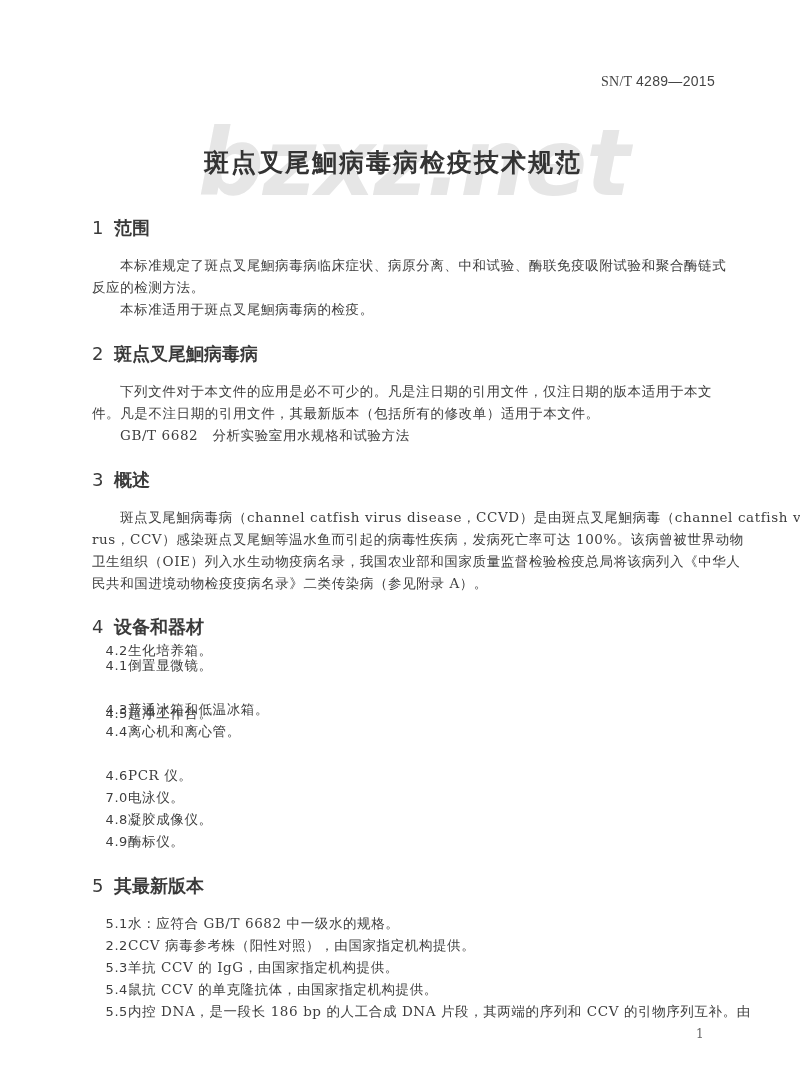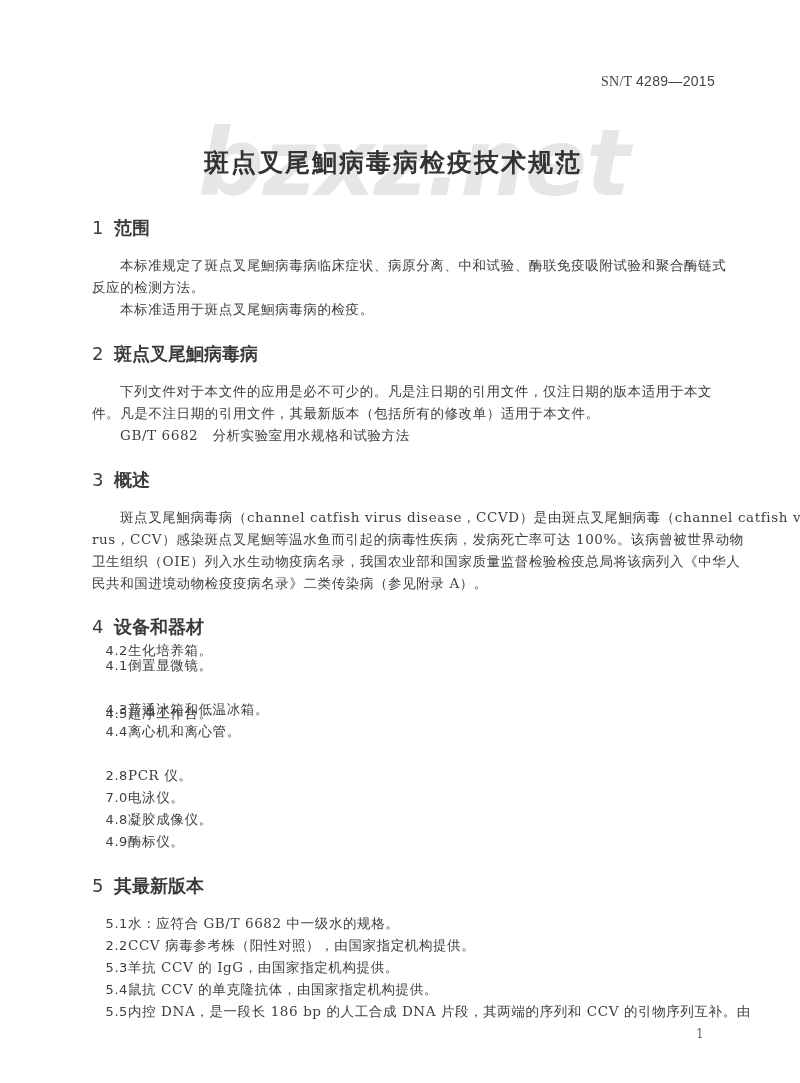--- a/index.html
+++ b/index.html
@@ -67,21 +67,21 @@
 <div class="abs line flush" style="top:575px">民共和国进境动物检疫疫病名录》二类传染病（参见附录 A）。</div>
 
 <div class="abs sec-head" style="top:615px">
   <span class="sn">4</span><span>设备和器材</span>
 </div>
 <div class="abs item" style="top:657px"><span class="in">4.1</span><span>倒置显微镜。</span></div>
 <div class="abs item" style="top:642px"><span class="in">4.2</span><span>生化培养箱。</span></div>
 <div class="abs item" style="top:701px"><span class="in">4.3</span><span>普通冰箱和低温冰箱。</span></div>
 <div class="abs item" style="top:723px"><span class="in">4.4</span><span>离心机和离心管。</span></div>
 <div class="abs item" style="top:705px"><span class="in">4.5</span><span>超净工作台。</span></div>
-<div class="abs item" style="top:767px"><span class="in">2.8</span><span>PCR 仪。</span></div>
+<div class="abs item" style="top:767px"><span class="in">4.6</span><span>PCR 仪。</span></div>
 <div class="abs item" style="top:789px"><span class="in">7.0</span><span>电泳仪。</span></div>
 <div class="abs item" style="top:811px"><span class="in">4.8</span><span>凝胶成像仪。</span></div>
 <div class="abs item" style="top:833px"><span class="in">4.9</span><span>酶标仪。</span></div>
 
 <div class="abs sec-head" style="top:874px">
   <span class="sn">5</span><span>其最新版本</span>
 </div>
 <div class="abs item" style="top:915px"><span class="in">5.1</span><span>水：应符合 GB/T 6682 中一级水的规格。</span></div>
 <div class="abs item" style="top:937px"><span class="in">2.2</span><span>CCV 病毒参考株（阳性对照），由国家指定机构提供。</span></div>
 <div class="abs item" style="top:959px"><span class="in">5.3</span><span>羊抗 CCV 的 IgG，由国家指定机构提供。</span></div>

